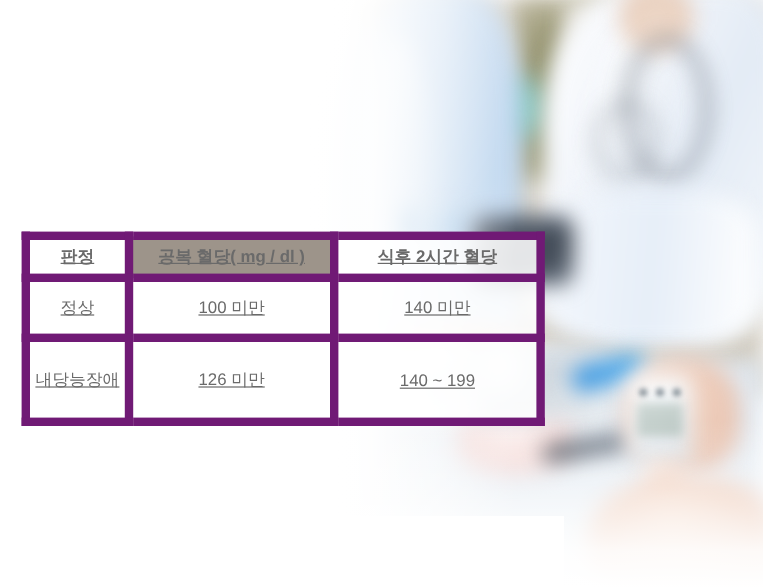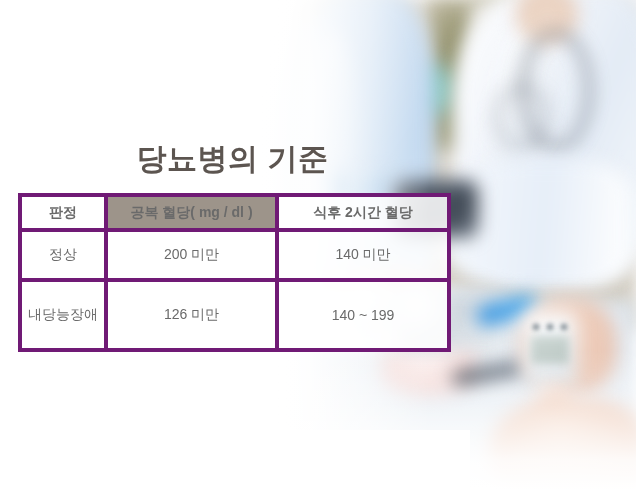--- a/index.html
+++ b/index.html
@@ -212,27 +212,28 @@
   }
 
   table.crit {
     position:absolute;
     left:18px; top:193px;
     width:429px;
     border-collapse:collapse;
     table-layout:fixed;
   }
   table.crit td, table.crit th {
-    border:4px solid #701a75;
+    border:7px solid #701a75;
     text-align:center;
     vertical-align:middle;
     font-size:14px;
     color:#6a6a6a;
     background:rgba(255,255,255,.86);
     padding:0 2px;
+    text-decoration:underline;
   }
   col.c1 { width:86px; }
   col.c2 { width:171px; }
   col.c3 { width:172px; }
 
   thead th {
     height:35px;
     color:#ffffff;
     font-weight:bold;
     font-size:14px;
@@ -288,39 +289,38 @@
   <div class="ph bg-strip"></div>
   <div class="ph bg-finger"></div>
   <div class="ph bg-hand-bottom"></div>
 
   <div class="fade-left"></div>
   <div class="fade-bottom"></div>
   <div class="fade-bottom-left"></div>
 </div>
 
 <div id="content">
-  <div class="title">당뇨병의 기준</div>
 
   <table class="crit">
     <colgroup>
       <col class="c1">
         <col class="c2">
         <col class="c3">
     </colgroup>
     <thead>
       <tr>
         <th>판정</th>
         <th class="mid">공복 혈당( mg / dl )</th>
         <th>식후 2시간 혈당</th>
       </tr>
     </thead>
     <tbody>
       <tr class="r1">
         <td class="lbl">정상</td>
-        <td>200 미만</td>
+        <td>100 미만</td>
         <td>140 미만</td>
       </tr>
       <tr class="r3">
         <td class="lbl">내당능장애</td>
         <td>126 미만</td>
         <td>140 ~ 199</td>
       </tr>
     </tbody>
   </table>
 </div>

